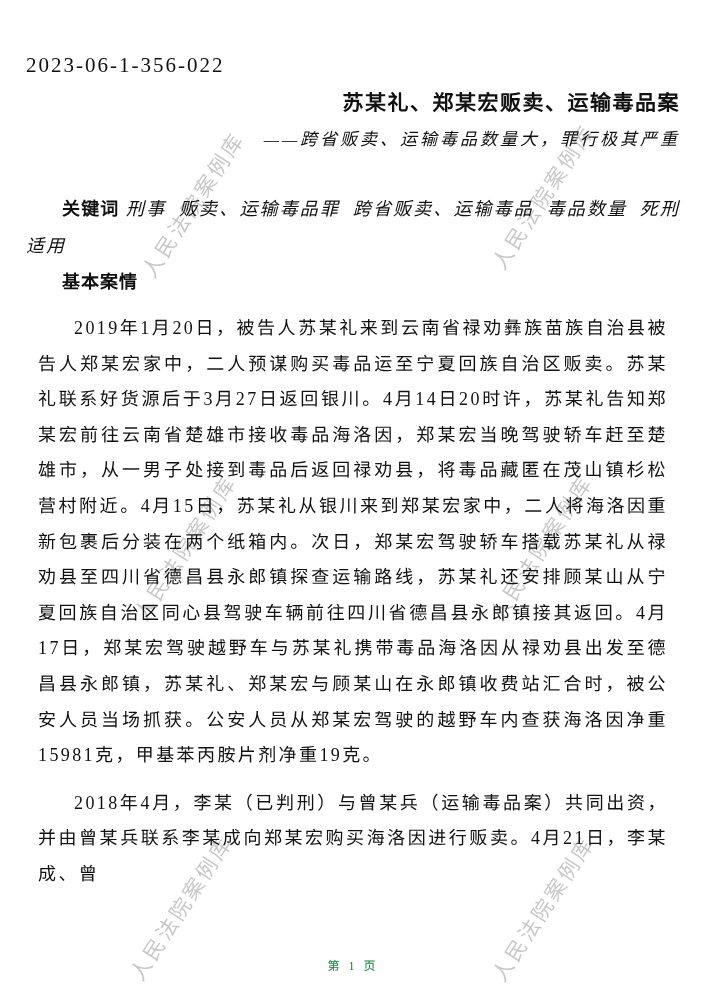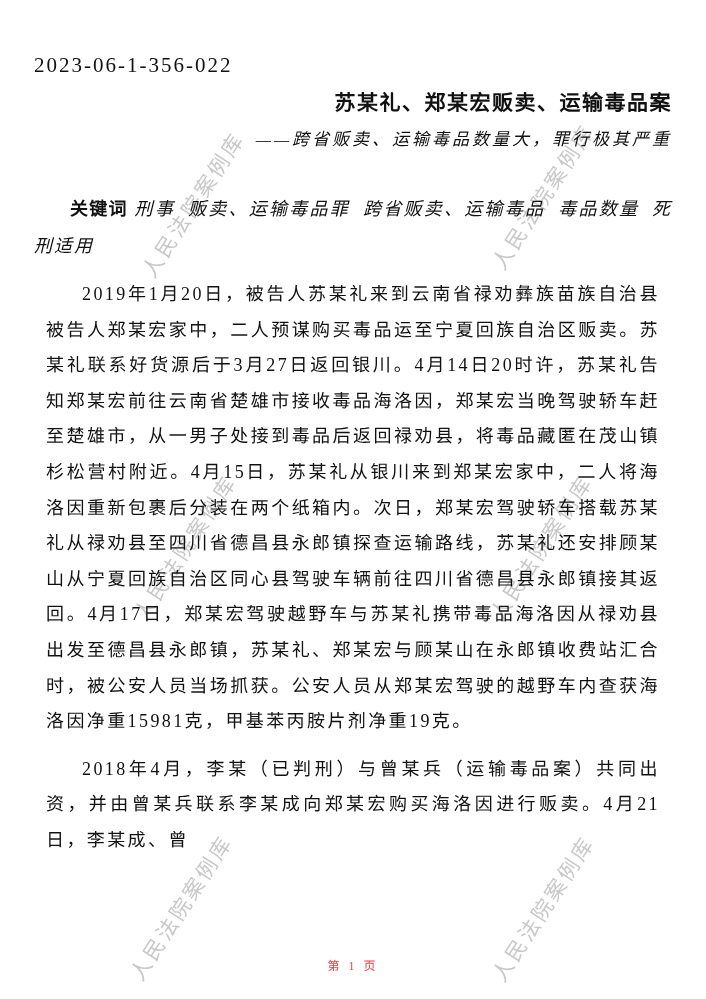--- a/index.html
+++ b/index.html
@@ -7,21 +7,21 @@
     position:relative;
     width:706px;height:999px;
     background:#ffffff;
     overflow:hidden;
     font-family:"Liberation Serif","DejaVu Serif",serif;
     color:#111111;
     box-sizing:border-box;
   }
   .content{
     position:relative;z-index:1;
-    padding:0 34px;
+    padding:0 26px;
   }
   .watermark-layer{position:absolute;inset:0;z-index:0;pointer-events:none;}
   .watermark{
     position:absolute;
     color:#c8c8c8;
     font-size:21px;
     letter-spacing:3px;
     white-space:nowrap;
     transform:translate(-50%,-50%) rotate(-57deg);
   }
@@ -88,21 +88,21 @@
     text-align:justify;
   }
   .footer{
     position:absolute;
     z-index:1;
     left:0;right:0;
     top:956px;
     text-align:center;
     font-size:12px;
     letter-spacing:3px;
-    color:#ef4444;
+    color:#15803d;
   }
 </style>
 </head>
 <body>
 
 <div class="page">
 
   <div class="watermark-layer">
     <div class="watermark">人民法院案例库</div>
     <div class="watermark">人民法院案例库</div>
@@ -115,20 +115,21 @@
   <div class="content">
 
     <div class="doc-number">2023-06-1-356-022</div>
 
     <h1 class="title">苏某礼、郑某宏贩卖、运输毒品案</h1>
 
     <div class="subtitle">——跨省贩卖、运输毒品数量大，罪行极其严重</div>
 
     <p class="keywords"><span class="kw-label">关键词</span><span> </span><span class="kw-text">刑事 贩卖、运输毒品罪 跨省贩卖、运输毒品 毒品数量 死刑适用</span></p>
 
+    <h2 class="section-heading">基本案情</h2>
 
     <p class="body-par">2019年1月20日，被告人苏某礼来到云南省禄劝彝族苗族自治县被告人郑某宏家中，二人预谋购买毒品运至宁夏回族自治区贩卖。苏某礼联系好货源后于3月27日返回银川。4月14日20时许，苏某礼告知郑某宏前往云南省楚雄市接收毒品海洛因，郑某宏当晚驾驶轿车赶至楚雄市，从一男子处接到毒品后返回禄劝县，将毒品藏匿在茂山镇杉松营村附近。4月15日，苏某礼从银川来到郑某宏家中，二人将海洛因重新包裹后分装在两个纸箱内。次日，郑某宏驾驶轿车搭载苏某礼从禄劝县至四川省德昌县永郎镇探查运输路线，苏某礼还安排顾某山从宁夏回族自治区同心县驾驶车辆前往四川省德昌县永郎镇接其返回。4月17日，郑某宏驾驶越野车与苏某礼携带毒品海洛因从禄劝县出发至德昌县永郎镇，苏某礼、郑某宏与顾某山在永郎镇收费站汇合时，被公安人员当场抓获。公安人员从郑某宏驾驶的越野车内查获海洛因净重15981克，甲基苯丙胺片剂净重19克。</p>
     <p class="body-par">2018年4月，李某（已判刑）与曾某兵（运输毒品案）共同出资，并由曾某兵联系李某成向郑某宏购买海洛因进行贩卖。4月21日，李某成、曾</p>
 
   </div>
 
   <div class="footer">第 1 页</div>
 
 </div>
 

